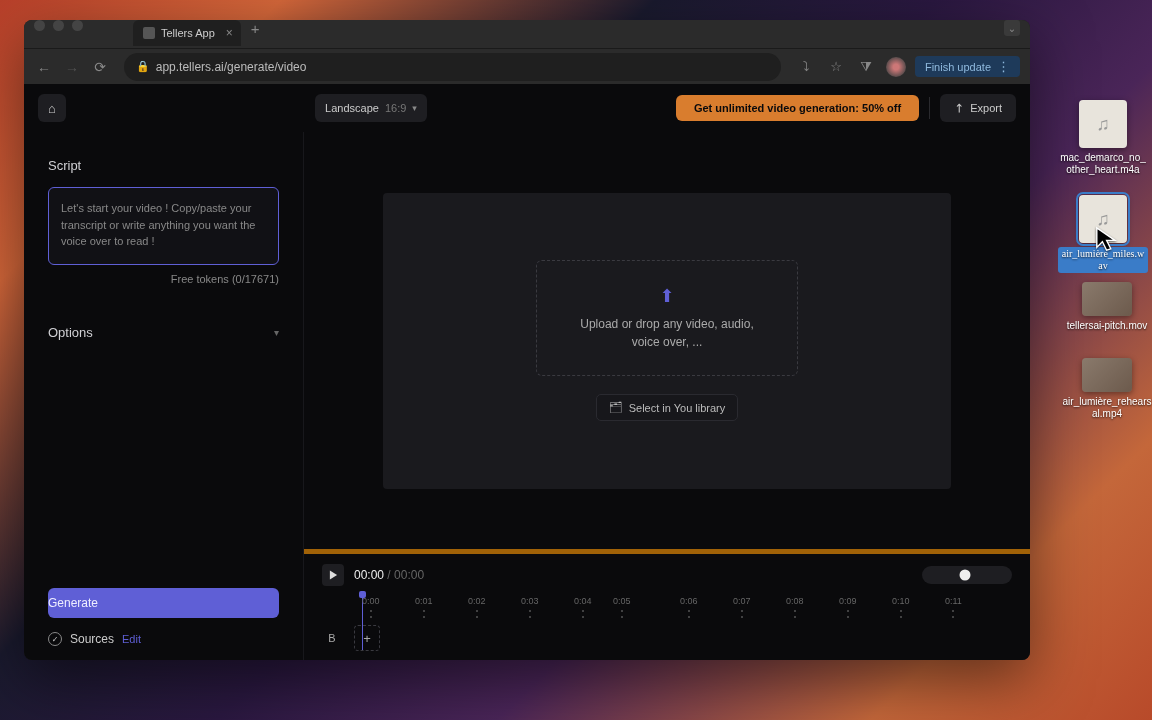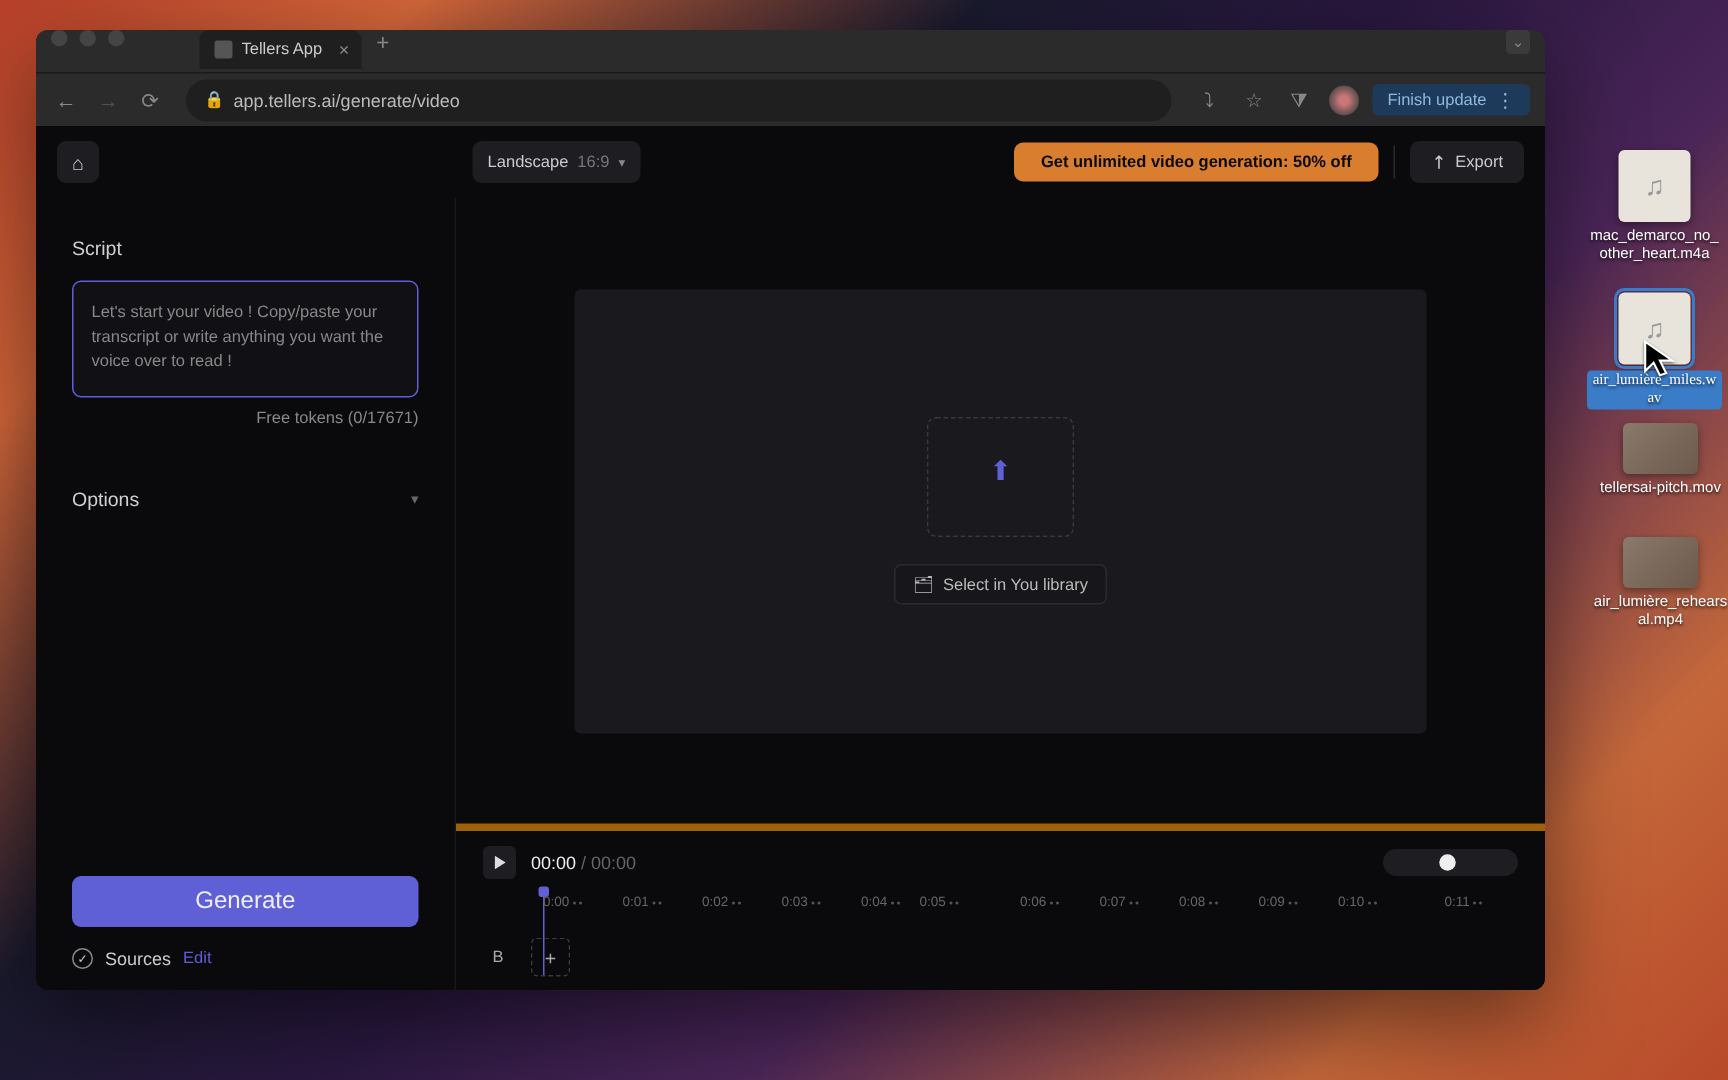--- a/index.html
+++ b/index.html
@@ -44,21 +44,21 @@
 .export .arr { transform: rotate(-45deg); font-size: 12px; }
 .vdiv { width: 1px; height: 22px; background: #2a2a2e; }
 
 .appbody { flex: 1; display: flex; min-height: 0; }
 .sidebar { width: 280px; padding: 26px 24px 14px; display: flex; flex-direction: column; border-right: 1px solid #18181c; }
 .scriptlabel { font-size: 13px; color: #d0d0d4; margin-bottom: 14px; }
 .scriptbox { border: 1px solid #5f5fd6; border-radius: 6px; background: #111115; padding: 12px; min-height: 78px; font-size: 11px; color: #888; line-height: 1.5; cursor: text; }
 .tokens { text-align: right; font-size: 11px; color: #888; margin-top: 8px; }
 .opts { margin-top: 40px; display: flex; align-items: center; justify-content: space-between; font-size: 13px; color: #d0d0d4; cursor: pointer; padding-bottom: 6px; }
 .opts .chev { font-size: 10px; color: #666; }
-.gen { margin-top: auto; background: #5f5fd6; color: #eef; font-size: 16px; padding: 8px 0; border-radius: 6px; text-align: center; cursor: pointer; }
+.gen { margin-top: auto; background: #5f5fd6; color: #eef; font-size: 12px; padding: 8px 0; border-radius: 6px; text-align: left; cursor: pointer; }
 .sources { margin-top: 14px; display: flex; align-items: center; gap: 8px; font-size: 12px; color: #ccc; }
 .sources .chk { width: 14px; height: 14px; border: 1.5px solid #888; border-radius: 50%; display: flex; align-items: center; justify-content: center; font-size: 8px; }
 .sources .edit { color: #5f5fd6; cursor: pointer; font-size: 11px; }
 
 .main { flex: 1; display: flex; flex-direction: column; min-width: 0; }
 .preview { flex: 1; display: flex; align-items: center; justify-content: center; padding: 20px; }
 .canvas { width: 568px; height: 296px; background: #1a1a1e; border-radius: 4px; display: flex; flex-direction: column; align-items: center; justify-content: center; gap: 18px; }
 .drop { border: 1px dashed #3a3a40; border-radius: 6px; padding: 24px 40px; text-align: center; cursor: pointer; }
 .drop .up { font-size: 18px; color: #5f5fd6; margin-bottom: 8px; }
 .drop .txt { font-size: 12px; color: #aaa; line-height: 1.5; max-width: 180px; }
@@ -66,21 +66,21 @@
 
 .timeline { border-top: 5px solid #a16207; padding: 10px 18px 8px; }
 .tcontrols { display: flex; align-items: center; gap: 10px; margin-bottom: 10px; }
 .playbtn { width: 22px; height: 22px; background: #1e1e22; border-radius: 4px; display: flex; align-items: center; justify-content: center; cursor: pointer; }
 .playbtn svg { width: 9px; height: 10px; }
 .time { font-size: 12px; color: #eee; }
 .time .dim { color: #666; }
 .zoom { margin-left: auto; width: 90px; height: 18px; background: #1e1e22; border-radius: 9px; position: relative; }
 .zoom .thumb { position: absolute; left: 48%; top: 50%; transform: translate(-50%,-50%); width: 11px; height: 11px; background: #eee; border-radius: 50%; }
 .ruler { position: relative; height: 22px; font-size: 9px; color: #666; margin-bottom: 6px; }
-.tick { position: absolute; top: 0; display: flex; align-items: center; gap: 2px; }
+.tick { position: absolute; top: 0; display: flex; flex-direction: column; align-items: center; gap: 2px; }
 .tick .dot { width: 2px; height: 2px; background: #555; border-radius: 50%; margin-top: 2px; }
 .playhead { position: absolute; left: 40px; top: -2px; width: 1px; height: 56px; background: #5f5fd6; }
 .playhead::before { content: ""; position: absolute; left: -3px; top: -3px; width: 7px; height: 7px; background: #5f5fd6; border-radius: 2px; }
 .track { display: flex; align-items: center; gap: 12px; height: 28px; }
 .tracklabel { width: 20px; text-align: center; font-size: 11px; color: #aaa; }
 .addclip { width: 26px; height: 26px; border: 1px dashed #3a3a40; border-radius: 4px; display: flex; align-items: center; justify-content: center; font-size: 13px; color: #aaa; cursor: pointer; }
 
 
 .deskfile { position: absolute; width: 90px; display: flex; flex-direction: column; align-items: center; gap: 4px; cursor: pointer; }
 .deskfile .thumb { width: 48px; height: 48px; background: #e8e4dc; border-radius: 4px; display: flex; align-items: center; justify-content: center; font-size: 18px; color: #999; box-shadow: 0 2px 6px rgba(0,0,0,0.4); }
@@ -162,20 +162,21 @@
           <span>Sources</span>
           <span class="edit">Edit</span>
         </div>
       </div>
 
       <div class="main">
         <div class="preview">
           <div class="canvas">
             <div class="drop">
               <div class="up">⬆</div>
+              <div class="txt">Upload or drop any video, audio, voice over, ...</div>
             </div>
             <div class="selbtn">
               <span>🗂</span>
               <span>Select in You library</span>
             </div>
           </div>
         </div>
 
         <div class="timeline">
           <div class="tcontrols">
@@ -241,21 +242,21 @@
               <div class="tick" style="left: 517px;">
                 <span>0:09</span>
                 <div class="dot"></div>
                 <div class="dot"></div>
               </div>
               <div class="tick" style="left: 570px;">
                 <span>0:10</span>
                 <div class="dot"></div>
                 <div class="dot"></div>
               </div>
-              <div class="tick" style="left: 641px;">
+              <div class="tick" style="left: 623px;">
                 <span>0:11</span>
                 <div class="dot"></div>
                 <div class="dot"></div>
               </div>
             </div>
           <div class="track">
             <div class="tracklabel">B</div>
             <div class="addclip">+</div>
           </div>
         </div>

